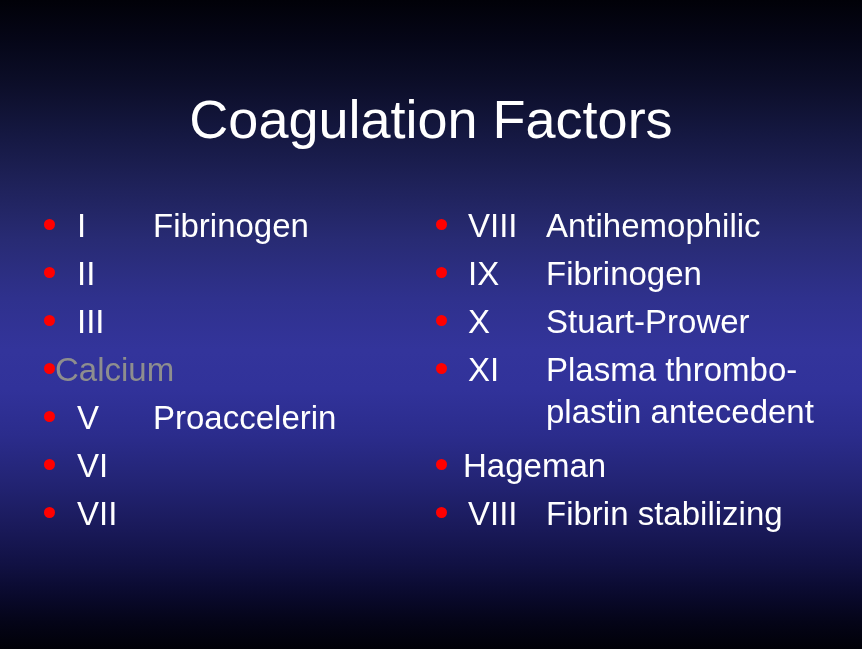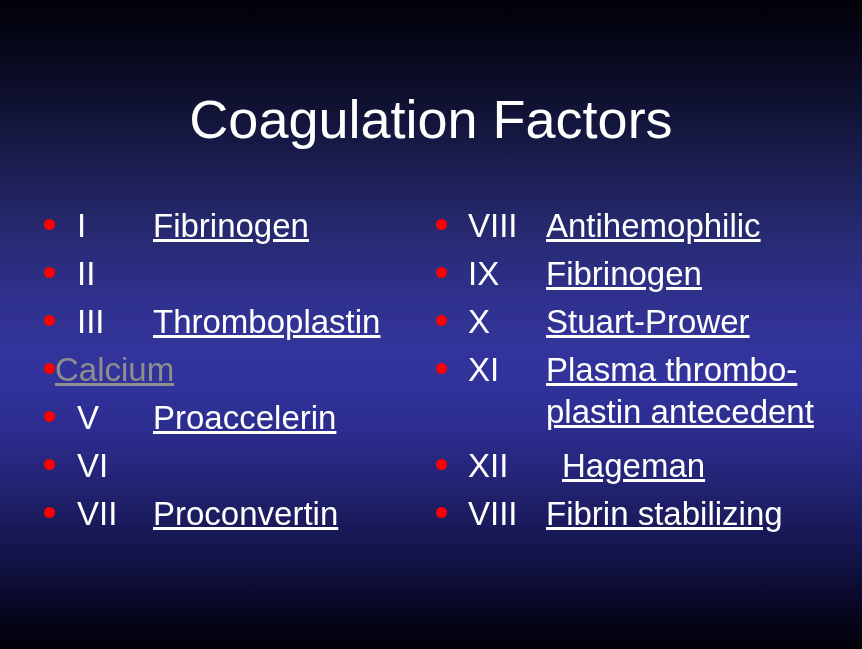--- a/index.html
+++ b/index.html
@@ -92,21 +92,20 @@
     white-space: pre;
   }
   .column-left  .numeral { width: 76px; margin-left: 22px; }
   .column-right .numeral { width: 78px; margin-left: 21px; }
 
   .factor-name {
     flex: 1 1 auto;
     color: #ffffff;
     font-size: 33px;
     line-height: 42px;
-    text-decoration: underline;
   }
   .factor-name.dim { color: #8e8e8e; }
   .factor-name.extra-indent { padding-left: 16px; }
 
   .wrapped-line {
     display: block;
   }
 </style>
 </head>
 <body>
@@ -126,21 +125,20 @@
       </div>
 
       <div class="factor-row">
         <span class="bullet"></span>
         <span class="numeral">II</span>
       </div>
 
       <div class="factor-row">
         <span class="bullet"></span>
         <span class="numeral">III</span>
-        <span class="factor-name">Thromboplastin</span>
       </div>
 
       <div class="factor-row">
         <span class="bullet"></span>
         <span class="factor-name dim">Calcium</span>
       </div>
 
       <div class="factor-row">
         <span class="bullet"></span>
         <span class="numeral">V</span>
@@ -148,21 +146,20 @@
       </div>
 
       <div class="factor-row">
         <span class="bullet"></span>
         <span class="numeral">VI</span>
       </div>
 
       <div class="factor-row">
         <span class="bullet"></span>
         <span class="numeral">VII</span>
-        <span class="factor-name">Proconvertin</span>
       </div>
 
     </div>
 
     <div class="column column-right">
 
       <div class="factor-row">
         <span class="bullet"></span>
         <span class="numeral">VIII</span>
         <span class="factor-name">Antihemophilic</span>
@@ -184,21 +181,20 @@
         <span class="bullet"></span>
         <span class="numeral">XI</span>
         <span class="factor-name">
           <span class="wrapped-line">Plasma thrombo-</span>
           <span class="wrapped-line">plastin antecedent</span>
         </span>
       </div>
 
       <div class="factor-row">
         <span class="bullet"></span>
-        <span class="numeral">XII</span>
         <span class="factor-name extra-indent">Hageman</span>
       </div>
 
       <div class="factor-row">
         <span class="bullet"></span>
         <span class="numeral">VIII</span>
         <span class="factor-name">Fibrin stabilizing</span>
       </div>
 
     </div>

